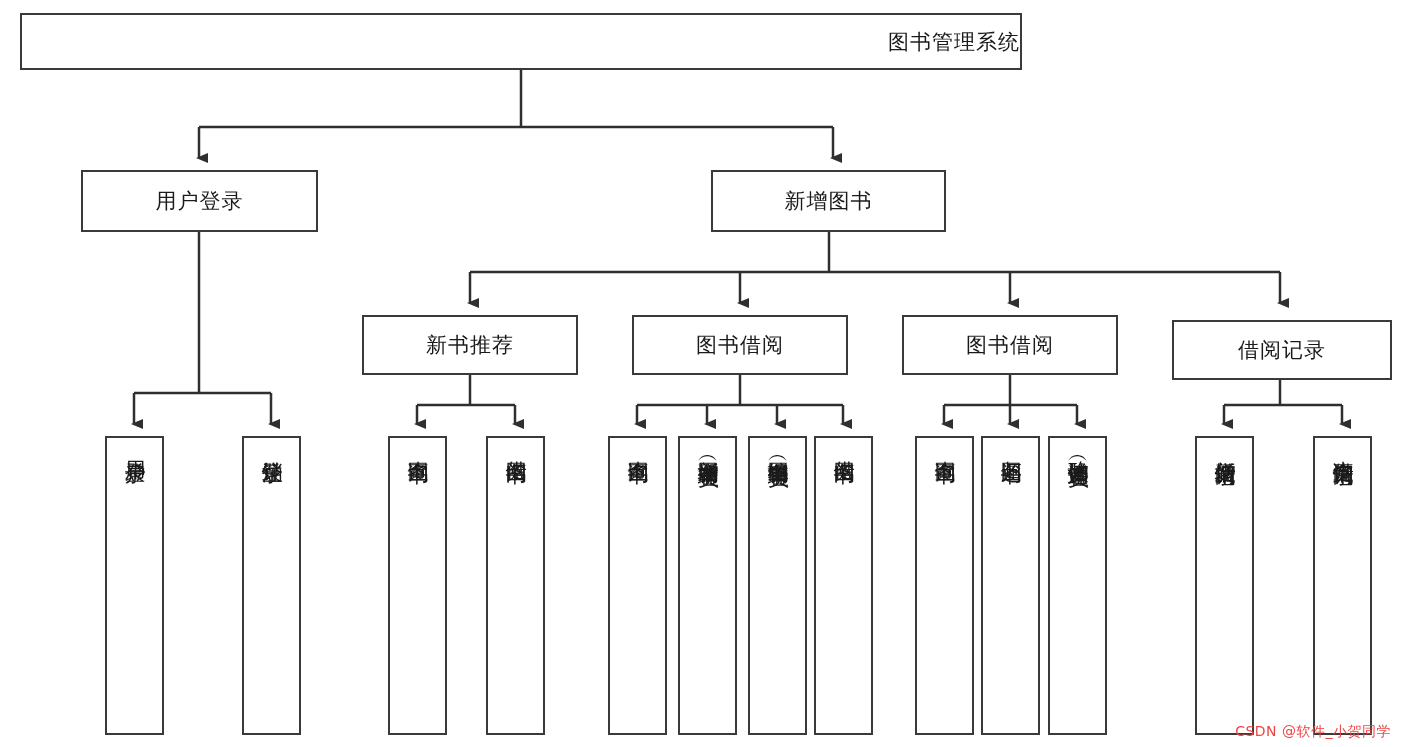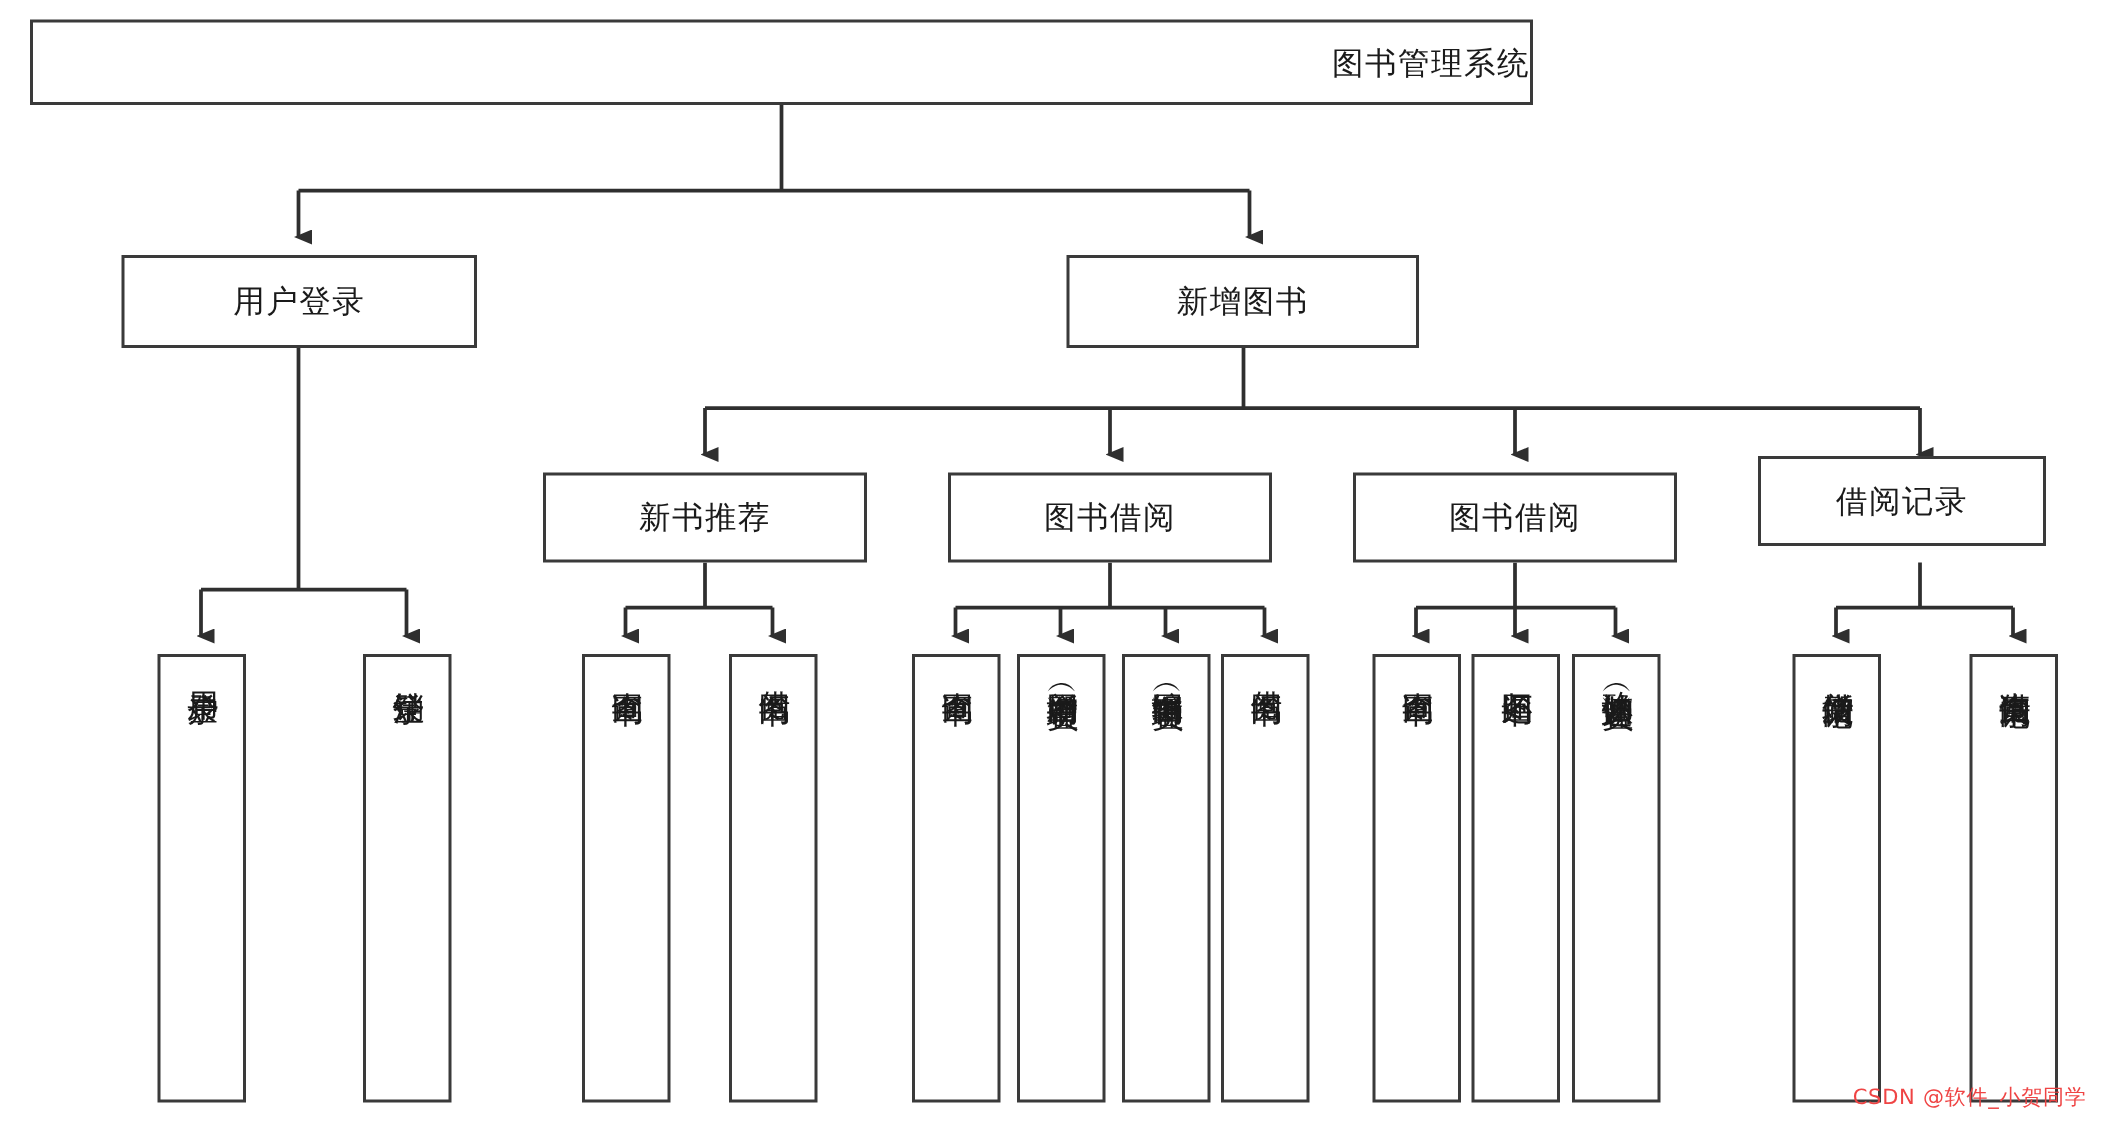--- a/index.html
+++ b/index.html
@@ -132,21 +132,21 @@
 
   <div class="node horiz" style="left:362px; top:315px; width:216px; height:60px;">
     <span>新书推荐</span>
   </div>
   <div class="node horiz" style="left:632px; top:315px; width:216px; height:60px;">
     <span>图书借阅</span>
   </div>
   <div class="node horiz" style="left:902px; top:315px; width:216px; height:60px;">
     <span>图书借阅</span>
   </div>
-  <div class="node horiz" style="left:1172px; top:304px; width:192px; height:60px;">
+  <div class="node horiz" style="left:1172px; top:320px; width:220px; height:60px;">
     <span>借阅记录</span>
   </div>
 
   <div class="node vert" style="left:105px; top:436px; width:59px; height:299px;">
     <span class="vtext">用户登录</span>
   </div>
   <div class="node vert" style="left:242px; top:436px; width:59px; height:299px;">
     <span class="vtext">注销登录</span>
   </div>
 

